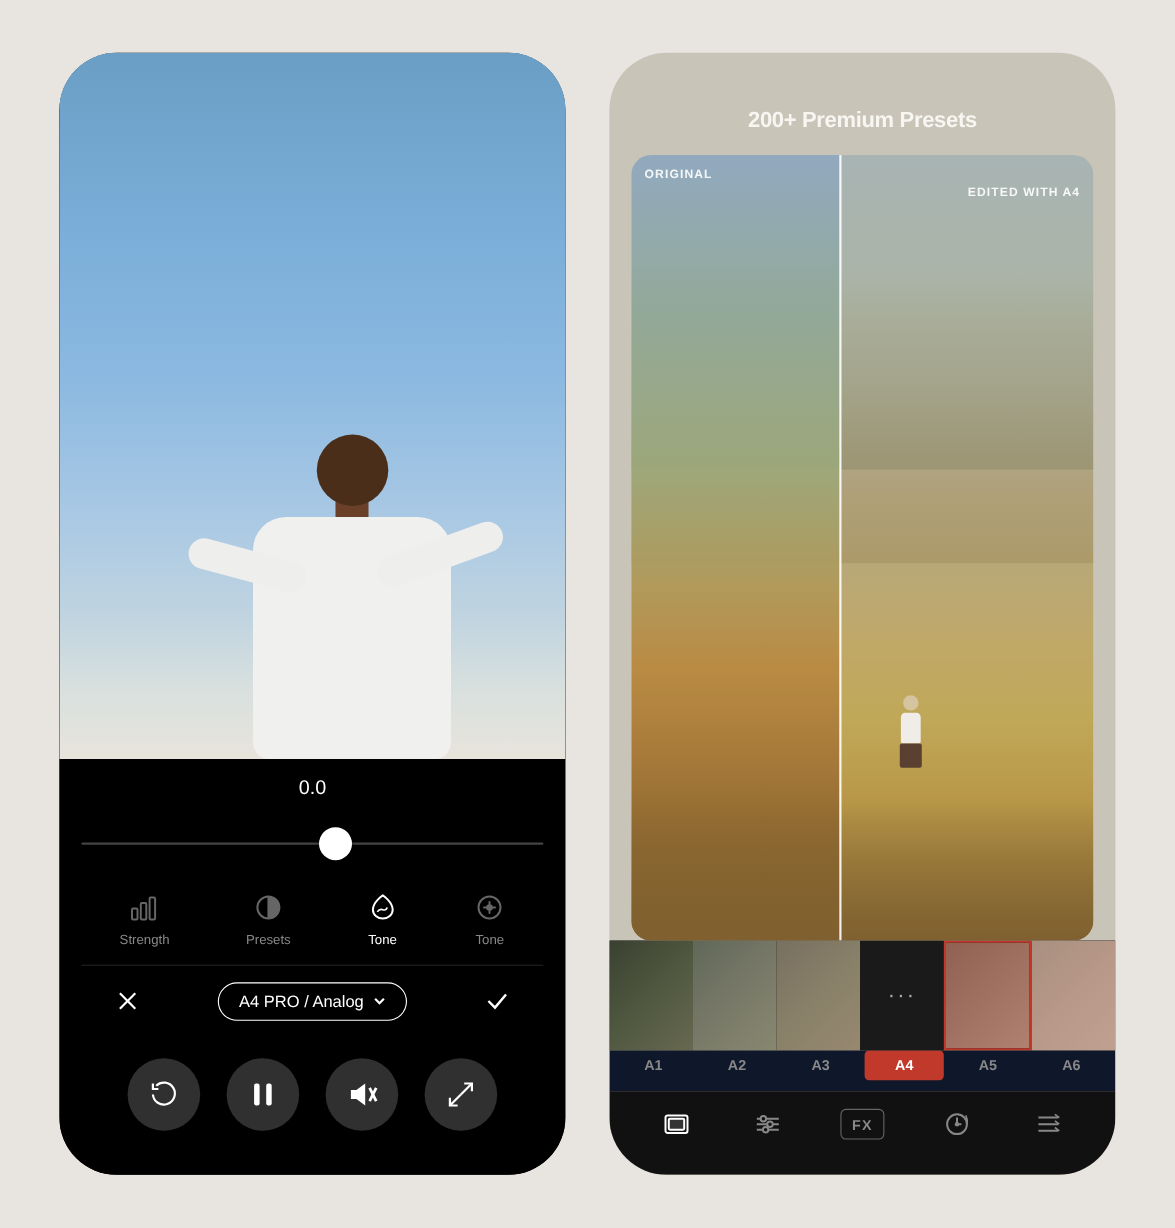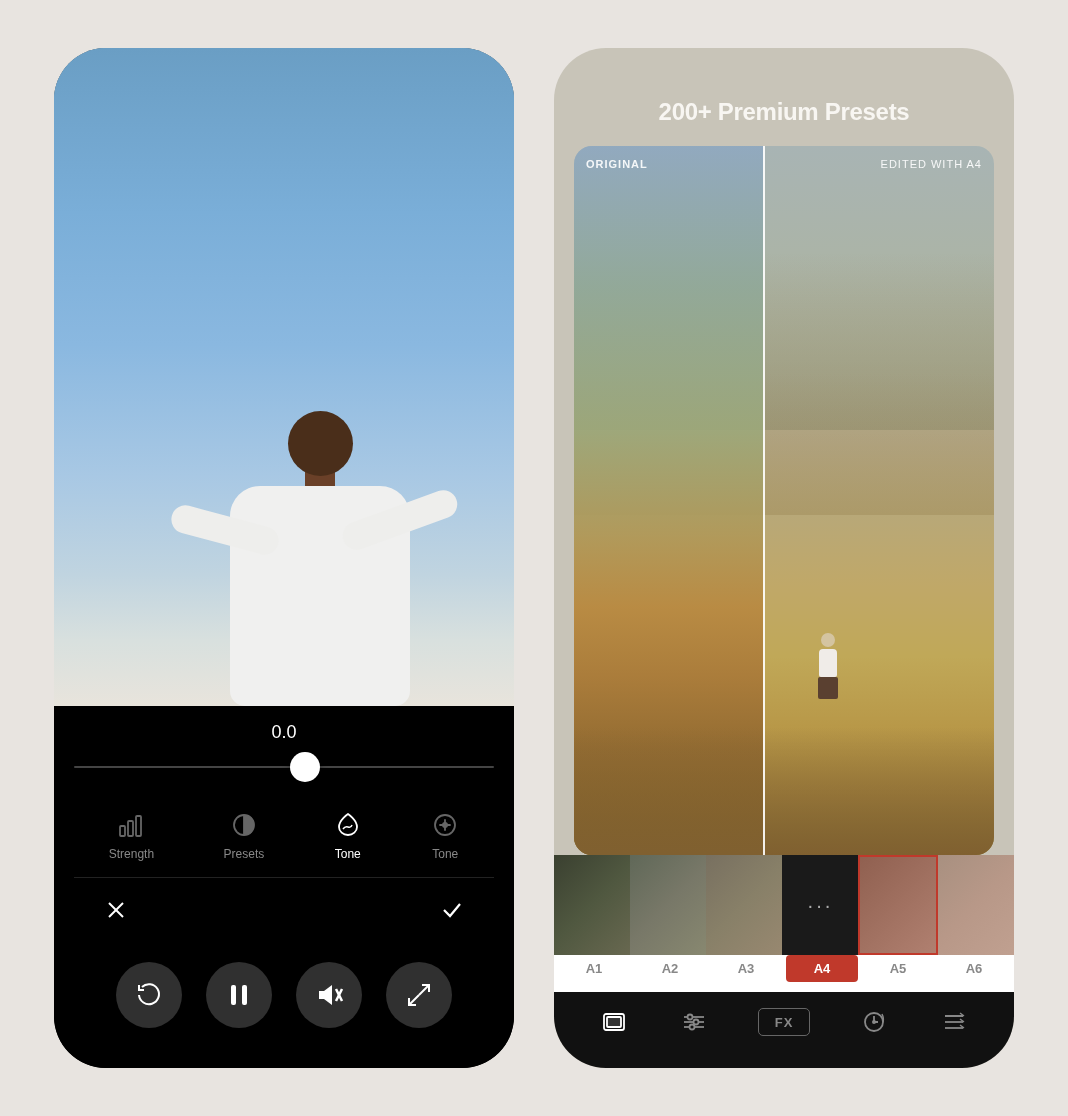--- a/index.html
+++ b/index.html
@@ -46,21 +46,21 @@
     .controls-area {
       background: #000;
       padding: 16px 20px 0;
     }
 
     .slider-value {
       text-align: center;
       color: #fff;
       font-size: 18px;
       font-weight: 400;
-      margin-bottom: 4px;
+      margin-bottom: 20px;
     }
 
     .slider-container {
       position: relative;
       height: 40px;
       display: flex;
       align-items: center;
       margin-bottom: 16px;
     }
 
@@ -194,21 +194,21 @@
       flex-direction: column;
       position: relative;
     }
 
     .premium-header {
       padding: 50px 30px 20px;
       text-align: center;
     }
 
     .premium-title {
-      font-size: 24px;
+      font-size: 20px;
       font-weight: 600;
       color: #f8f6f2;
       letter-spacing: -0.3px;
     }
 
     .comparison-area {
       flex: 1;
       position: relative;
       overflow: hidden;
       margin: 0 20px;
@@ -244,25 +244,25 @@
       left: 12px;
       color: rgba(255,255,255,0.9);
       font-size: 11px;
       font-weight: 600;
       letter-spacing: 1px;
       z-index: 15;
     }
 
     .label-edited {
       position: absolute;
-      top: 12px;
+      top: 28px;
       right: 12px;
       color: rgba(255,255,255,0.9);
       font-size: 11px;
-      font-weight: 400;
+      font-weight: 700;
       letter-spacing: 1px;
       z-index: 15;
       text-align: right;
     }
 
     
     .walking-person {
       position: absolute;
       bottom: 22%;
       left: 58%;
@@ -318,21 +318,21 @@
     }
 
     .three-dots {
       color: #aaa;
       font-size: 20px;
       letter-spacing: 2px;
     }
 
     
     .preset-labels {
-      background: #ffffff;
+      background: #0f172a;
       display: flex;
       padding: 0 4px 10px;
       gap: 4px;
     }
 
     .preset-label-item {
       flex: 1;
       text-align: center;
       font-size: 13px;
       font-weight: 600;
@@ -450,20 +450,26 @@
       </div>
     </div>
 
     <div class="preset-bar">
       <div class="close-btn">
         <svg width="20" height="20" viewBox="0 0 20 20" fill="none" stroke="#fff" stroke-width="2">
           <line x1="3" y1="3" x2="17" y2="17"></line>
           <line x1="17" y1="3" x2="3" y2="17"></line>
         </svg>
       </div>
+      <div class="preset-selector">
+        <span>A4 PRO / Analog</span>
+        <svg width="12" height="12" viewBox="0 0 12 12" fill="none" stroke="#fff" stroke-width="2">
+          <polyline points="2,4 6,8 10,4"></polyline>
+        </svg>
+      </div>
       <div class="check-btn">
         <svg width="22" height="22" viewBox="0 0 22 22" fill="none" stroke="#fff" stroke-width="2.2">
           <polyline points="3,11 9,17 19,5"></polyline>
         </svg>
       </div>
     </div>
 
     <div class="bottom-controls">
       <div class="ctrl-btn">
         <svg width="30" height="30" viewBox="0 0 30 30" fill="none" stroke="#fff" stroke-width="2">
@@ -568,21 +574,21 @@
           <line x1="4" y1="14" x2="24" y2="14"></line>
           <line x1="4" y1="19" x2="24" y2="19"></line>
           <circle cx="10" cy="9" r="2.5" fill="#111" stroke="#888" stroke-width="1.8"></circle>
           <circle cx="16" cy="14" r="2.5" fill="#111" stroke="#888" stroke-width="1.8"></circle>
           <circle cx="12" cy="19" r="2.5" fill="#111" stroke="#888" stroke-width="1.8"></circle>
         </svg>
       </div>
     </div>
 
     <div class="toolbar-btn">
-      <div class="toolbar-icon" style="border:1.5px solid #666;border-radius:5px;width:52px;height:28px;display:flex;align-items:center;justify-content:center;">
+      <div class="toolbar-icon" style="border:1.5px solid #666;border-radius:5px;width:40px;height:28px;display:flex;align-items:center;justify-content:center;">
         <span style="color:#888;font-size:13px;font-weight:600;letter-spacing:1px;">FX</span>
       </div>
     </div>
 
     <div class="toolbar-btn">
       <div class="toolbar-icon">
         <svg width="28" height="28" viewBox="0 0 28 28" fill="none" stroke="#888" stroke-width="1.8">
           <circle cx="14" cy="14" r="9"></circle>
           <path d="M14 8 L14 14 L18 14"></path>
           <circle cx="14" cy="14" r="2" fill="#888" stroke="none"></circle>

